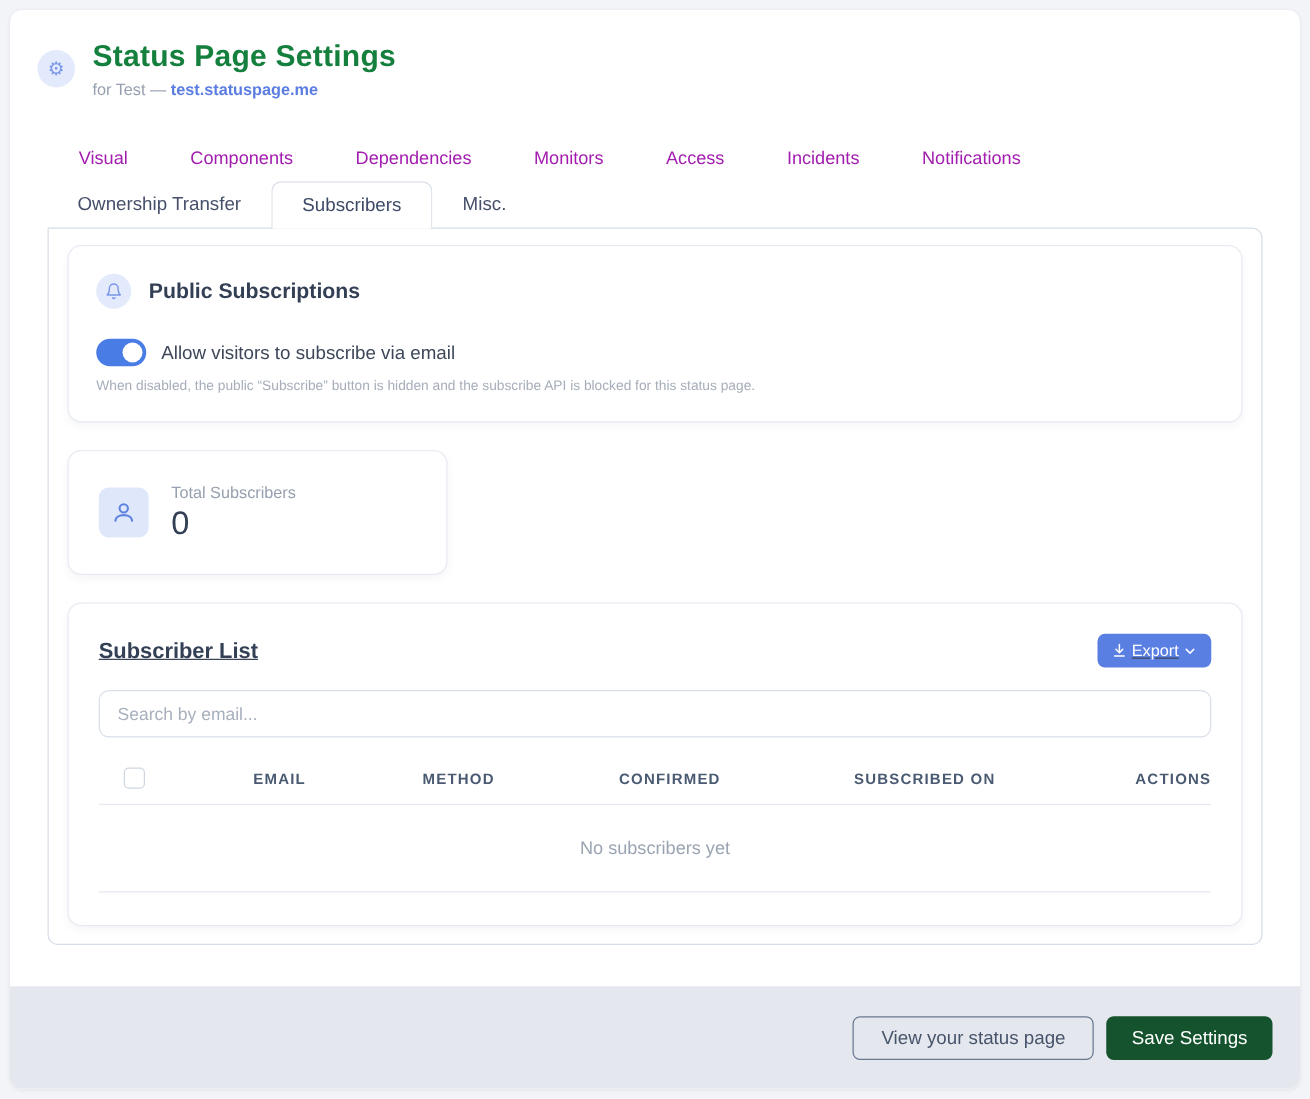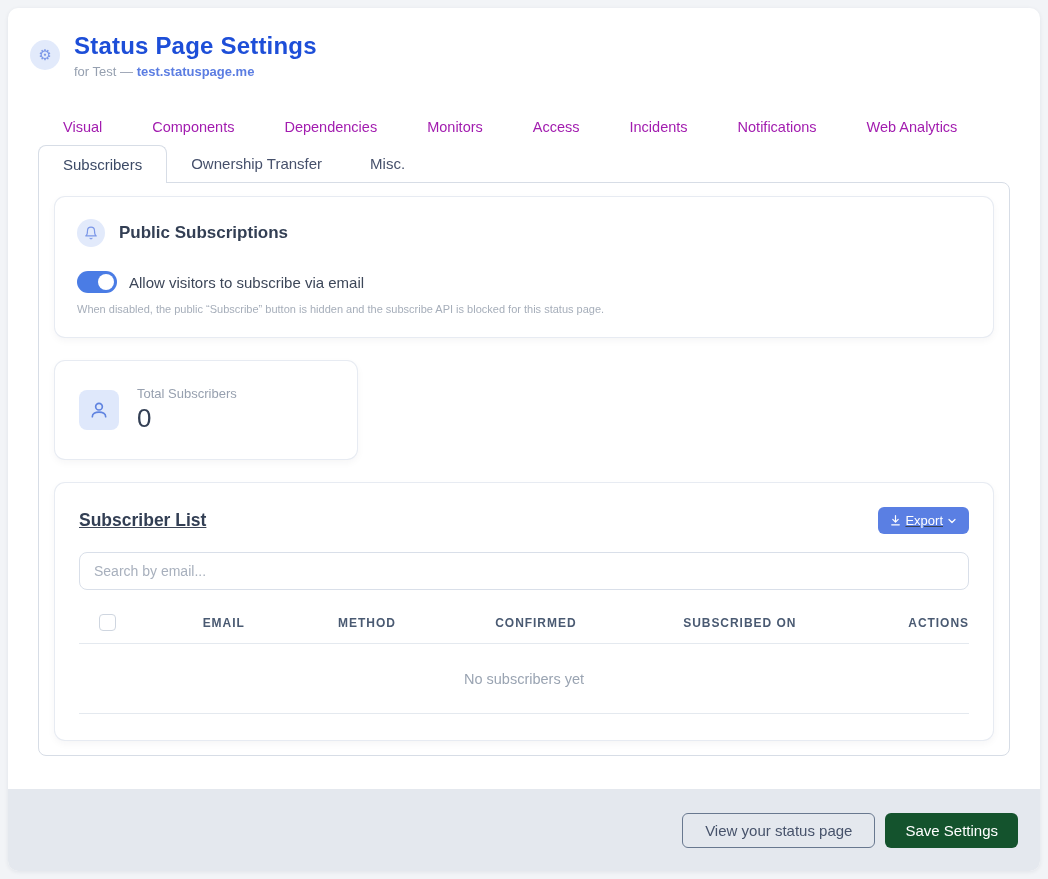--- a/index.html
+++ b/index.html
@@ -19,21 +19,21 @@
     overflow:hidden;
   }
   
   .header { display:flex; align-items:flex-start; gap:14px; padding:24px 30px 0 22px; }
   .gear-badge {
     width:30px; height:30px; border-radius:50%;
     background:#e2eafb; color:#7b97e8;
     display:flex; align-items:center; justify-content:center;
     font-size:15px; margin-top:8px;
   }
-  .title { font-size:24px; font-weight:bold; color:#1d4ed8; letter-spacing:.2px; }
+  .title { font-size:24px; font-weight:bold; color:#15803d; letter-spacing:.2px; }
   .subtitle { font-size:13px; color:#96a0b0; margin-top:4px; }
   .subtitle a { color:#5b7de2; text-decoration:none; font-weight:bold; }
   
   .tabs-row1 { display:flex; padding-left:30px; margin-top:30px; }
   .tabs-row1 .tab { padding:10px 25px; font-size:14.5px; color:#a21caf; cursor:pointer; white-space:nowrap; }
   .tabs-row2 { display:flex; padding-left:30px; }
   .tabs-row2 .tab { padding:10px 24px; font-size:15px; color:#46506b; cursor:pointer; white-space:nowrap; }
   .tabs-row2 .tab.active {
     background:#fff;
     border:1px solid #d7dde6; border-bottom:none;
@@ -150,26 +150,25 @@
   </div>
 
   <div class="tabs-row1">
     <div class="tab">Visual</div>
     <div class="tab">Components</div>
     <div class="tab">Dependencies</div>
     <div class="tab">Monitors</div>
     <div class="tab">Access</div>
     <div class="tab">Incidents</div>
     <div class="tab">Notifications</div>
-    <div class="tab">Web Analytics</div>
   </div>
 
   <div class="tabs-row2">
+    <div class="tab">Ownership Transfer</div>
     <div class="tab active">Subscribers</div>
-    <div class="tab">Ownership Transfer</div>
     <div class="tab">Misc.</div>
   </div>
 
   <div class="panel">
 
     <div class="card public-card">
       <div class="card-title-row">
         <div class="bell-badge">
           <svg class="icon-svg" width="14" height="14" viewBox="0 0 24 24" fill="none" stroke="currentColor" stroke-width="2" stroke-linecap="round" stroke-linejoin="round">
             <path d="M18 8a6 6 0 0 0-12 0c0 7-3 9-3 9h18s-3-2-3-9"></path>

